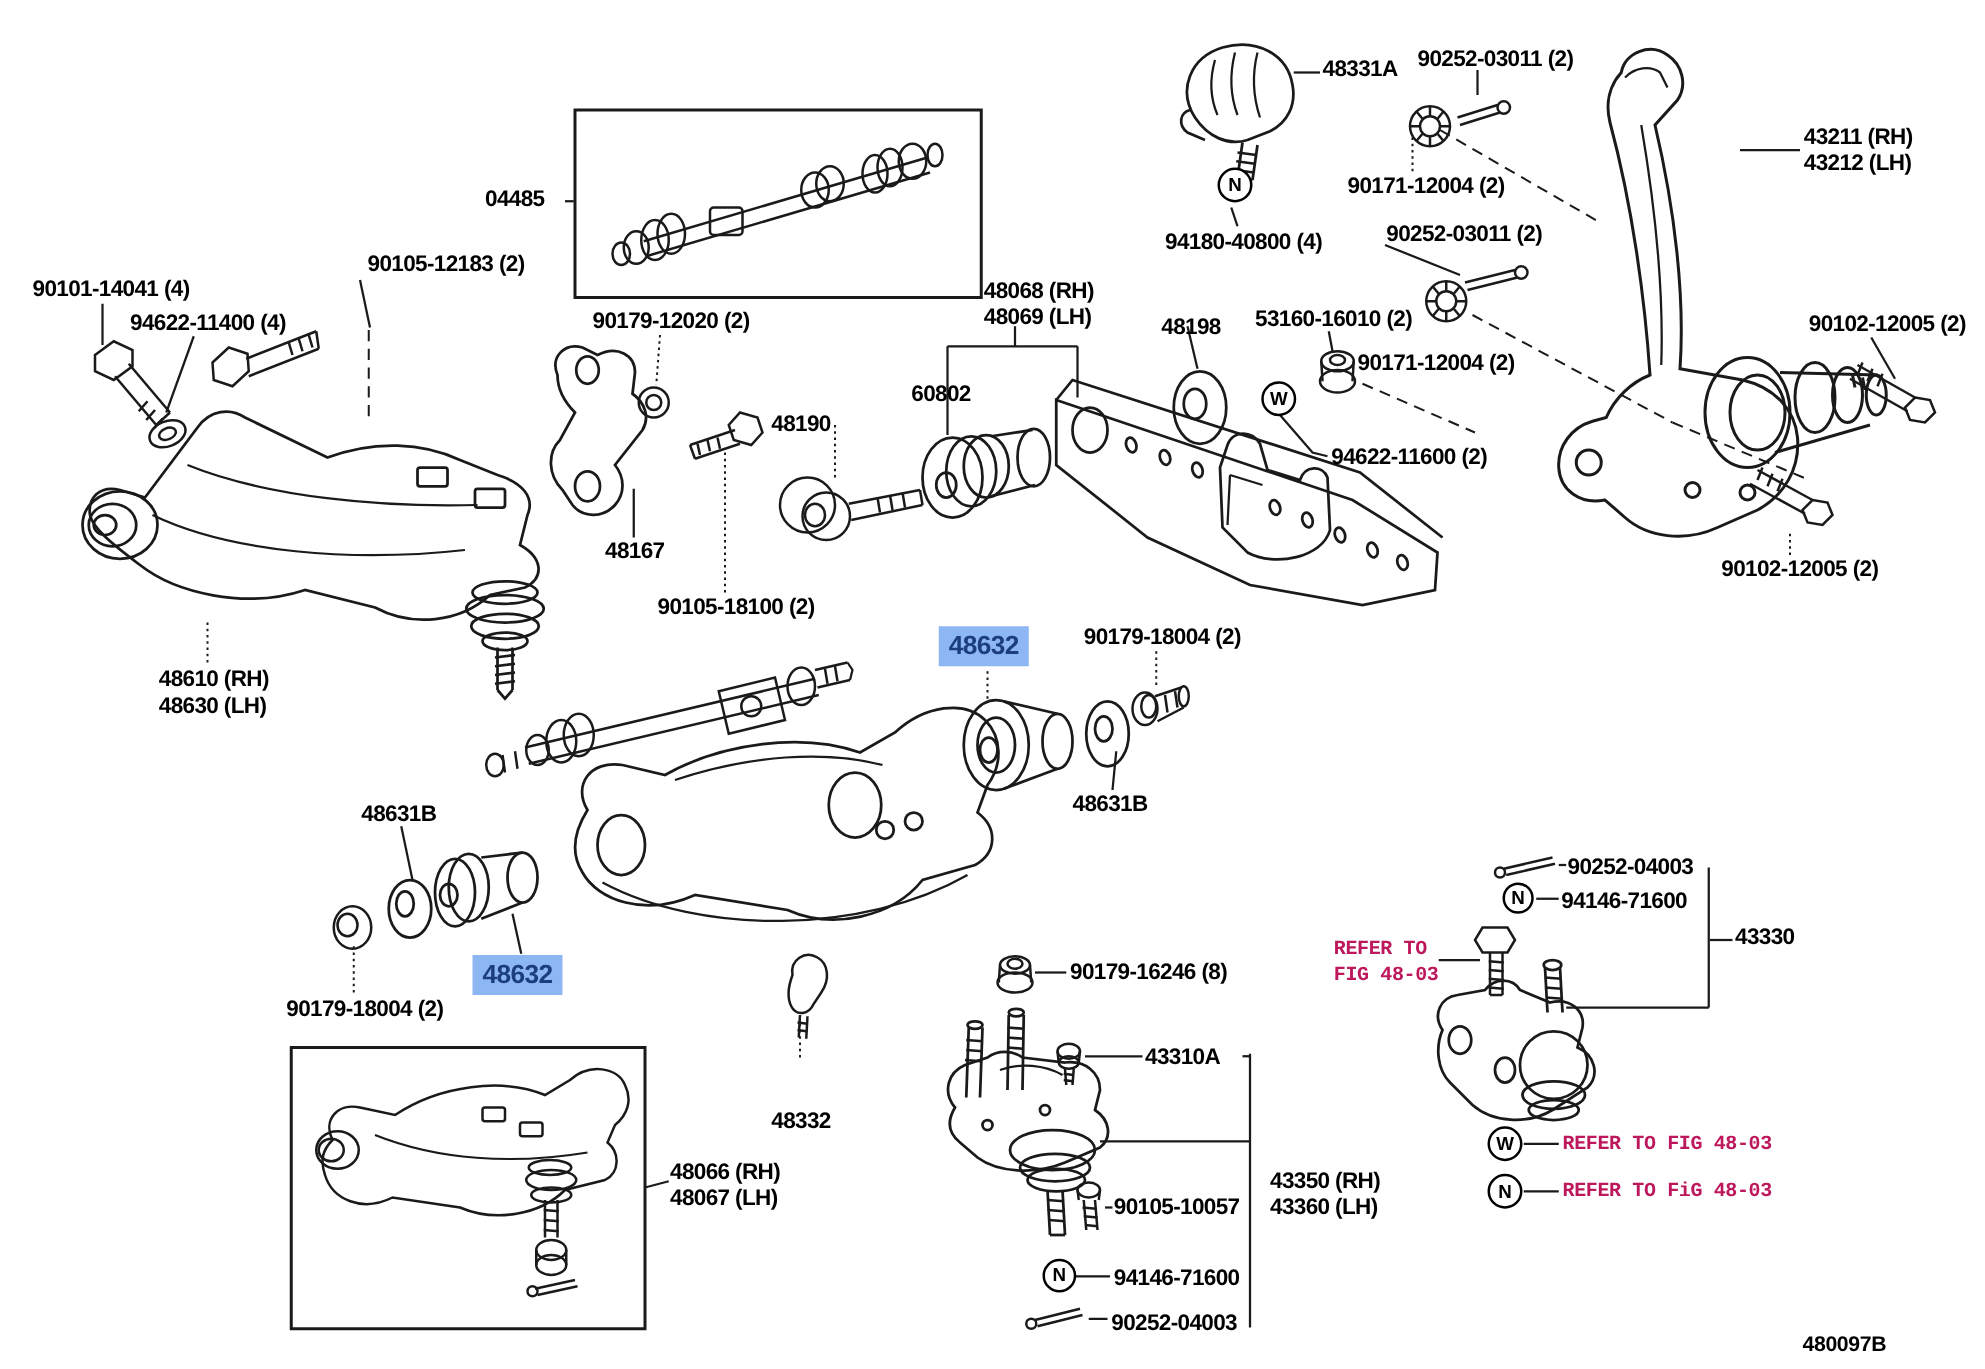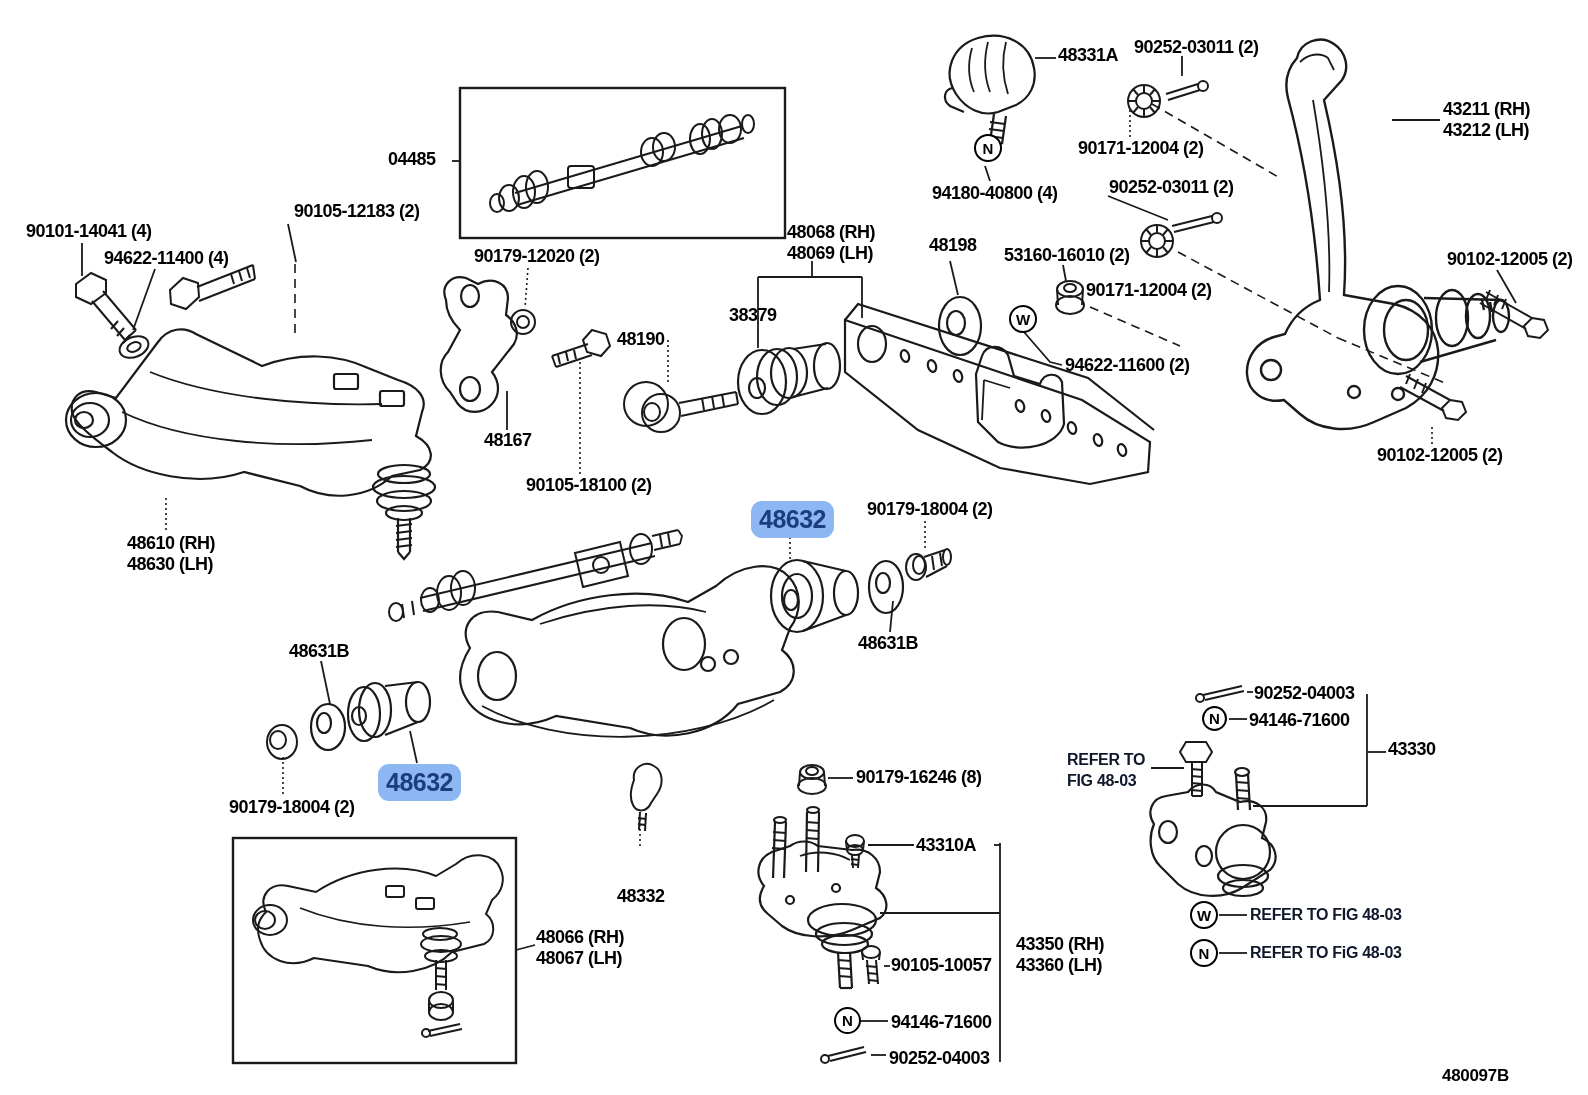--- a/index.html
+++ b/index.html
@@ -2,23 +2,23 @@
 <html><head>
 <meta charset="utf-8">
 <style>
   html,body{margin:0;padding:0;background:#fff;}
   #stage{position:relative;width:1588px;height:1095px;background:#ffffff;overflow:hidden;
          font-family:"Liberation Sans",sans-serif;}
   svg{position:absolute;left:0;top:0;}
   .lbl{position:absolute;font-weight:bold;font-size:18px;line-height:19px;letter-spacing:-0.5px;
        color:#000;white-space:nowrap;}
   .two div{line-height:21px;}
-  .hl{position:absolute;font-weight:bold;font-size:25px;letter-spacing:-0.5px;padding:4px 8px;
-      white-space:nowrap;border-radius:11px;}
-  .note{position:absolute;font-weight:bold;font-size:16px;letter-spacing:-0.3px;color:#0f172a;white-space:nowrap;}
+  .hl{position:absolute;font-weight:bold;font-size:21px;letter-spacing:-0.5px;padding:4px 8px;
+      white-space:nowrap;}
+  .note{position:absolute;font-weight:bold;font-size:16px;letter-spacing:-0.3px;color:#be185d;white-space:nowrap;font-family:Liberation Mono, monospace;}
   .cir{position:absolute;border:2.5px solid #000;border-radius:50%;display:flex;align-items:center;
        justify-content:center;font-weight:bold;font-size:15px;color:#000;background:#fff;box-sizing:border-box;}
   .figcode{position:absolute;font-weight:bold;font-size:17px;letter-spacing:-0.3px;color:#000;}
   .ln{stroke:#1a1a1a;fill:none;}
 </style>
 </head>
 <body>
 
 <div id="stage">
 
@@ -515,26 +515,26 @@
   <div class="lbl" style="left:294px;top:202px">90105-12183 (2)</div>
   <div class="lbl" style="left:26px;top:222px">90101-14041 (4)</div>
   <div class="lbl" style="left:104px;top:249px">94622-11400 (4)</div>
   <div class="lbl" style="left:474px;top:247px">90179-12020 (2)</div>
 
   <div class="lbl two" style="left:787px;top:222px">
     <div>48068 (RH)</div>
     <div>48069 (LH)</div>
   </div>
 
-  <div class="lbl" style="left:929px;top:236px">48198</div>
+  <div class="lbl" style="left:929px;top:252px">48198</div>
   <div class="lbl" style="left:1004px;top:246px">53160-16010 (2)</div>
   <div class="lbl" style="left:1086px;top:281px">90171-12004 (2)</div>
   <div class="lbl" style="left:1447px;top:250px">90102-12005 (2)</div>
   <div class="lbl" style="left:617px;top:330px">48190</div>
-  <div class="lbl" style="left:729px;top:306px">38379</div>
+  <div class="lbl" style="left:729px;top:306px">60802</div>
   <div class="lbl" style="left:1065px;top:356px">94622-11600 (2)</div>
   <div class="lbl" style="left:484px;top:431px">48167</div>
   <div class="lbl" style="left:526px;top:476px">90105-18100 (2)</div>
   <div class="lbl" style="left:1377px;top:446px">90102-12005 (2)</div>
 
   <div class="lbl two" style="left:127px;top:533px">
     <div>48610 (RH)</div>
     <div>48630 (LH)</div>
   </div>
 

